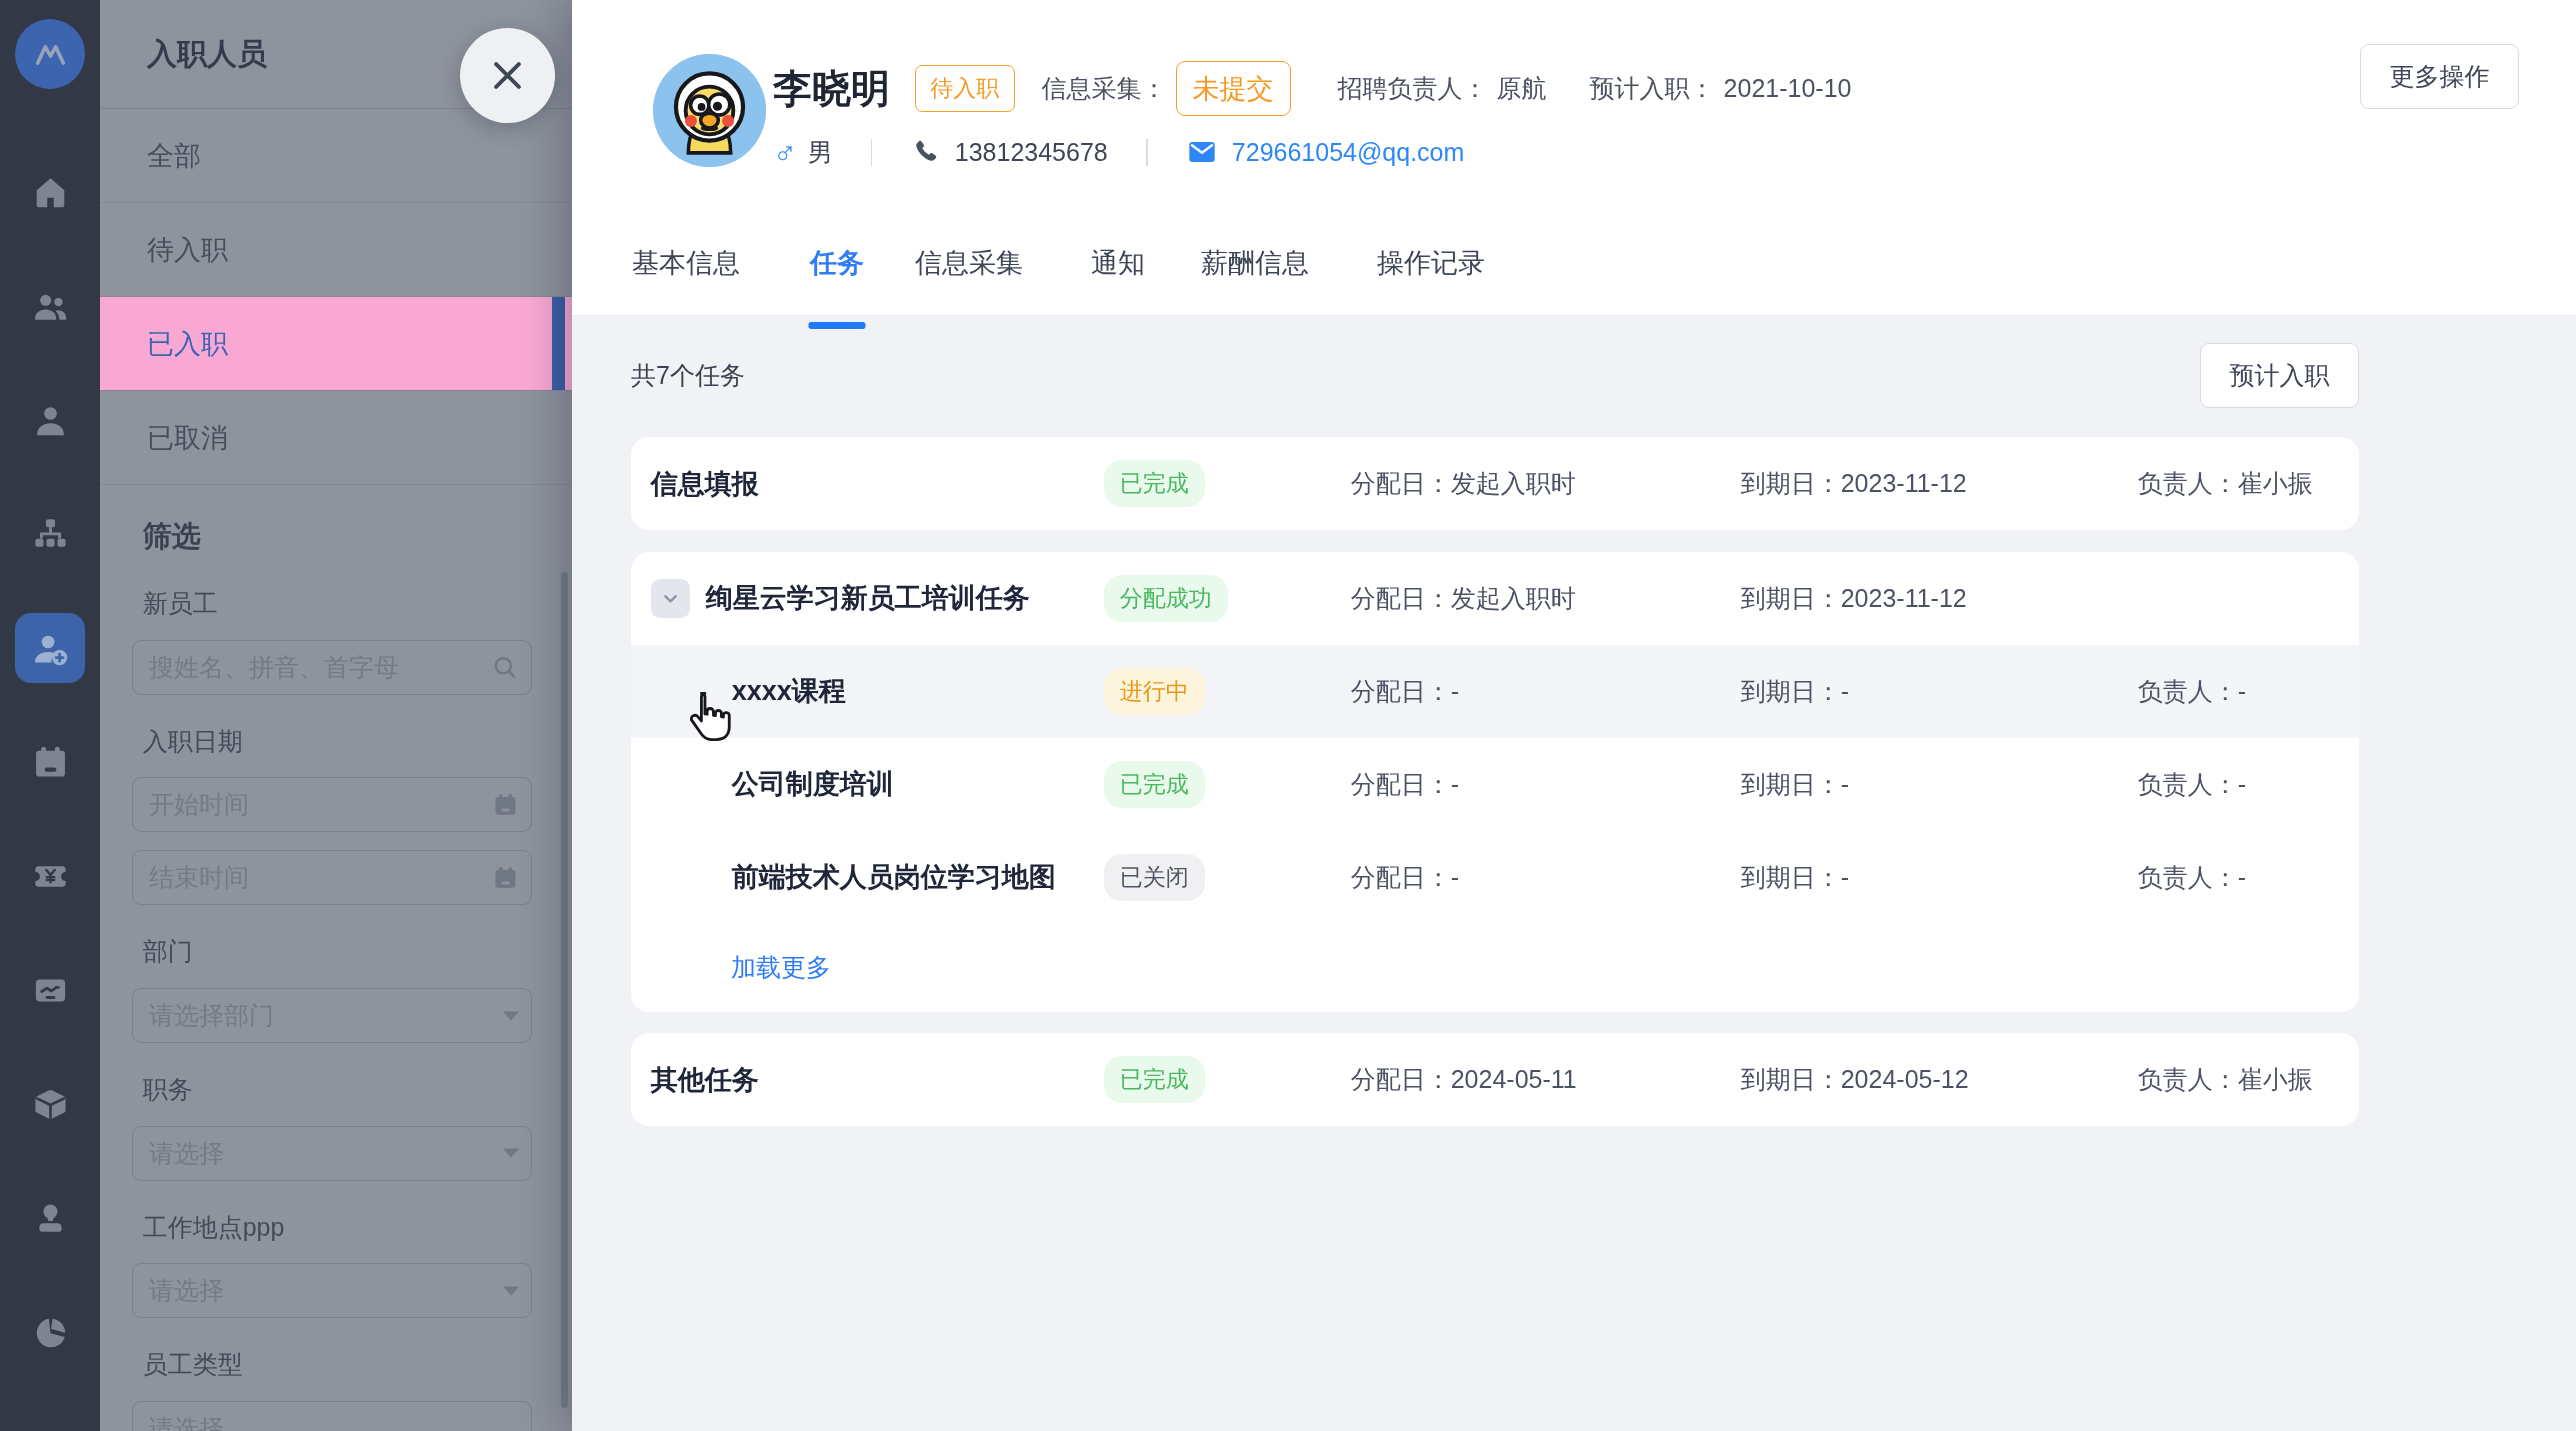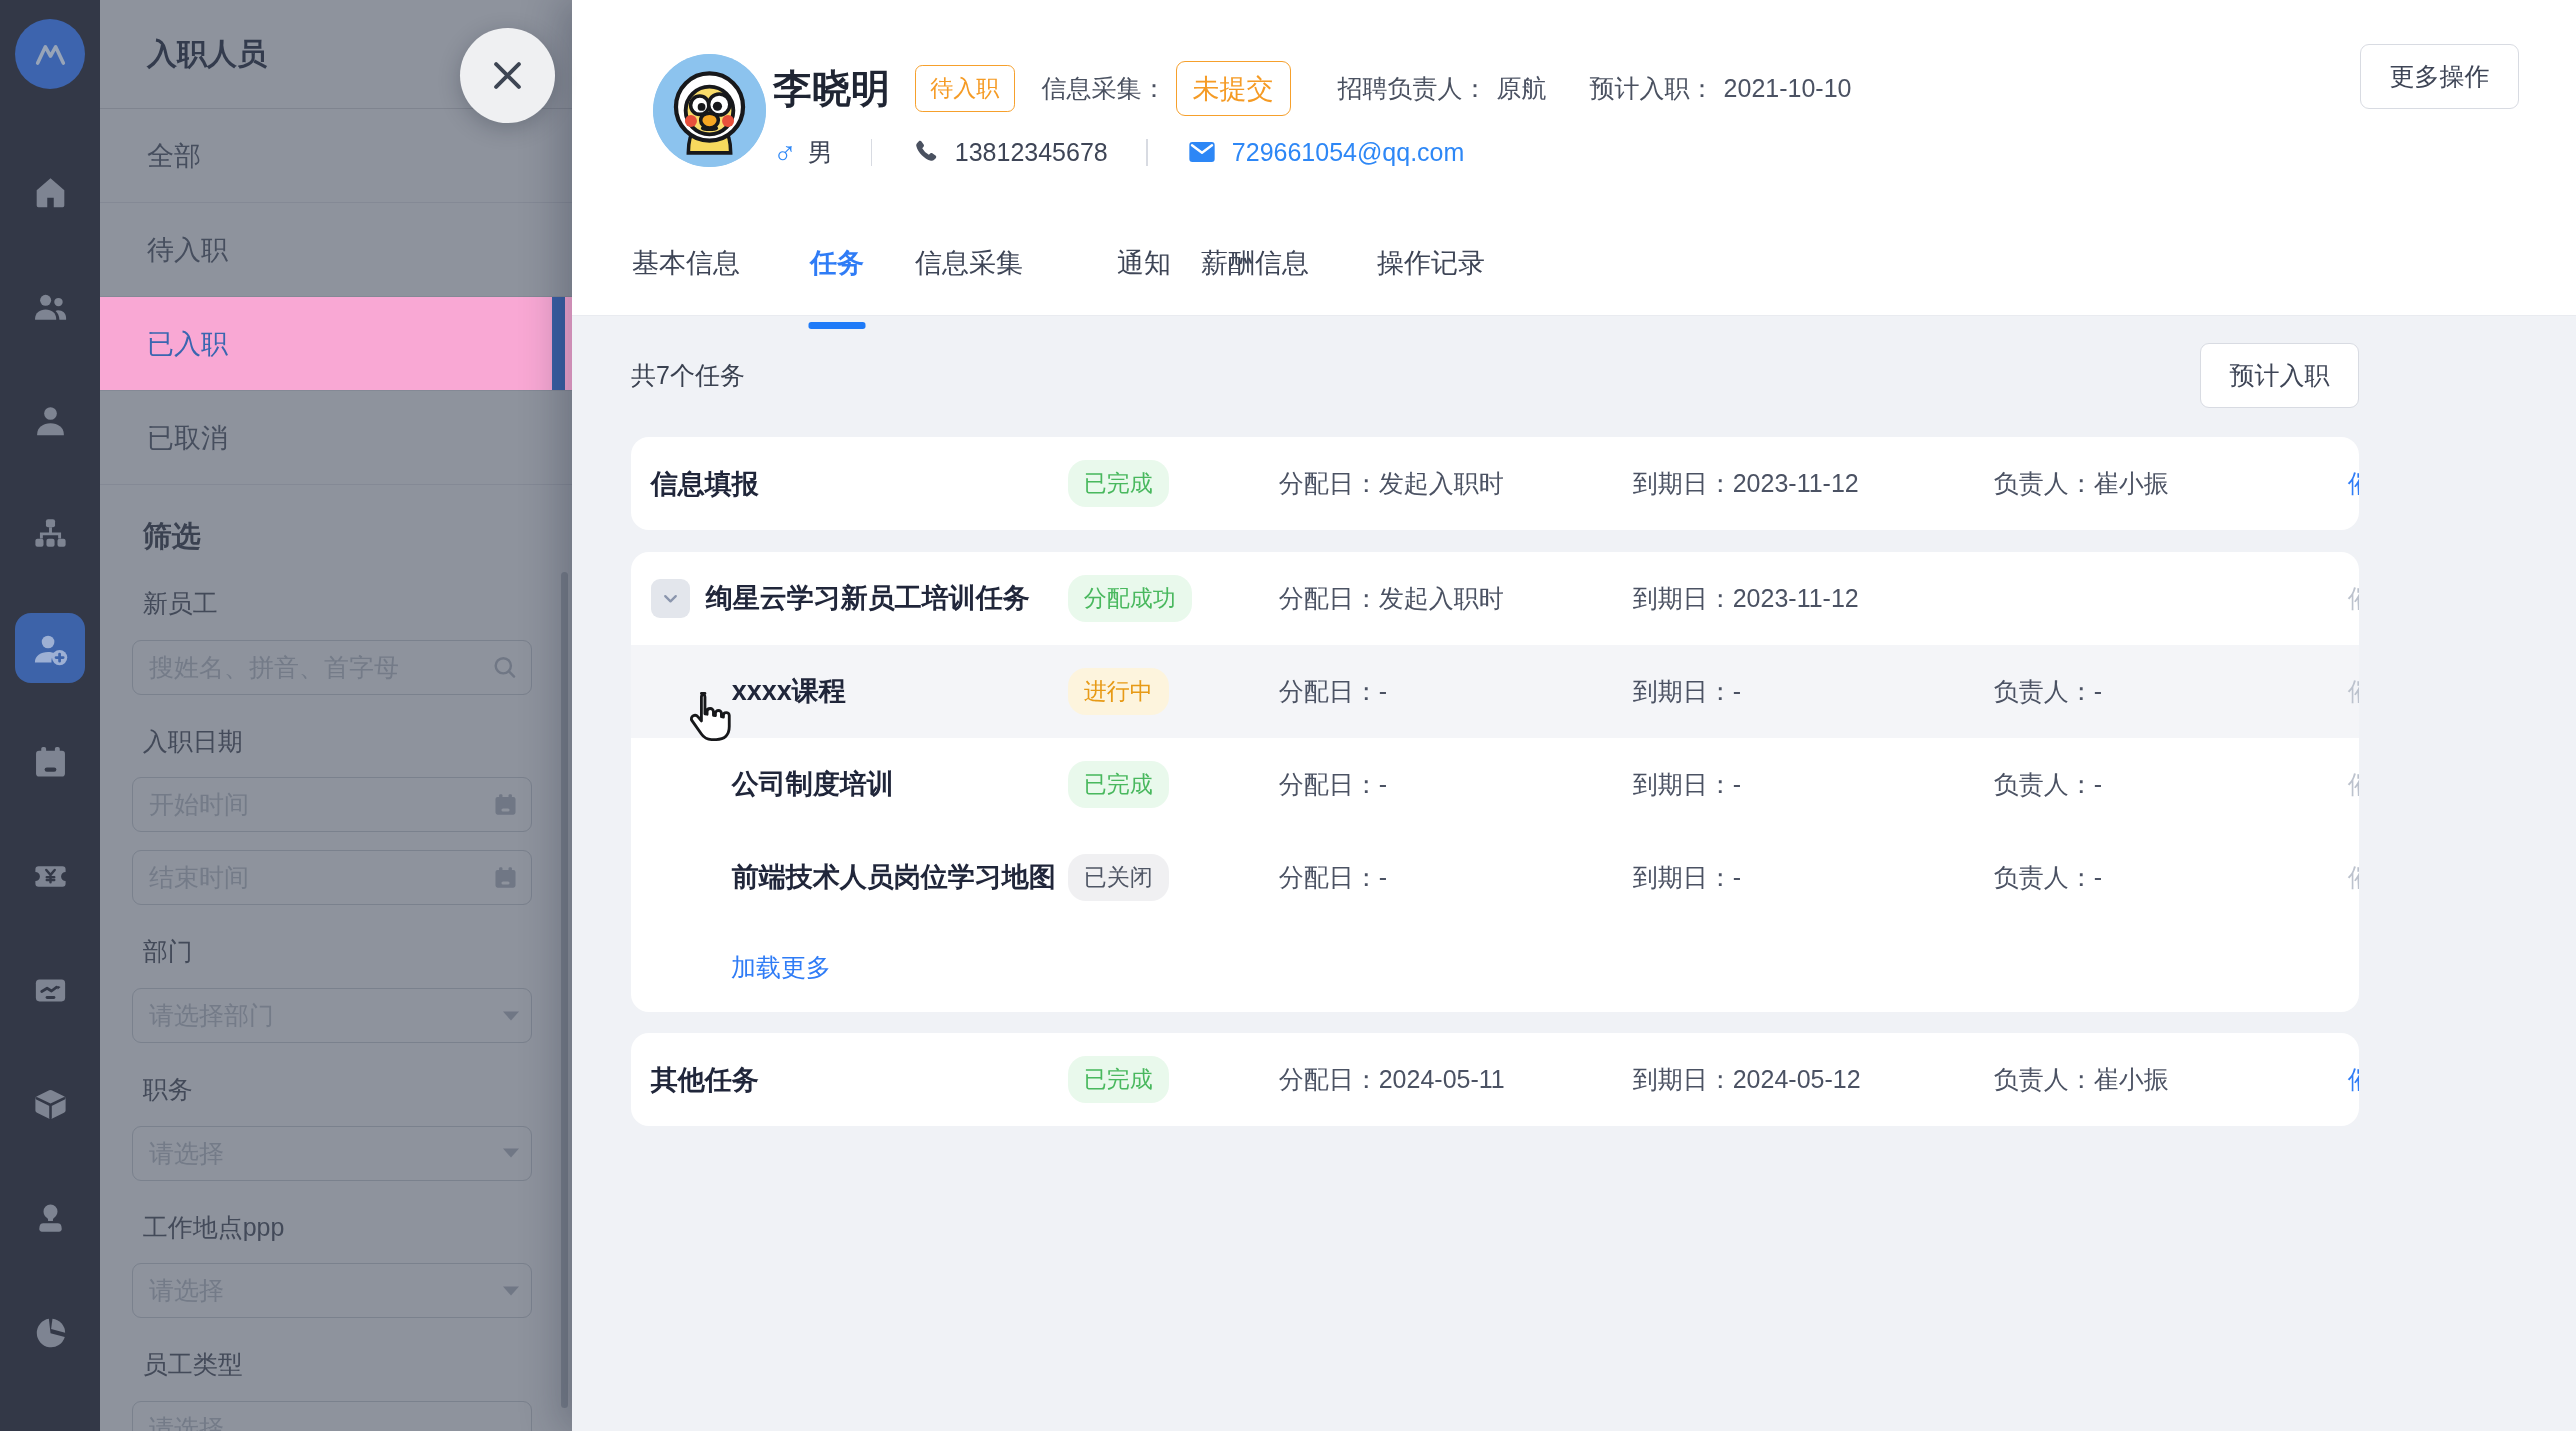--- a/index.html
+++ b/index.html
@@ -62,21 +62,21 @@
   .tab .underline{position:absolute;left:50%;transform:translateX(-50%);bottom:1.8px;width:57px;height:7.2px;border-radius:2.7px;background:#1f7bf8;display:none;}
   .tab.active .underline{display:block;}
   
   .content{position:absolute;left:0;top:315px;width:1844px;bottom:0;padding:28px 57px 0 59px;box-sizing:border-box;}
   .summary-row{height:64px;display:flex;align-items:center;justify-content:space-between;margin-bottom:30px;}
   .summary{font-size:25px;color:#3a4150;}
   .add-btn{width:157px;height:63px;border:1.8px solid #d8dbe2;border-radius:9px;background:#fff;
     font-size:25px;color:#3e4556;display:flex;align-items:center;justify-content:center;cursor:pointer;}
   .card{background:#fff;border-radius:18px;margin-bottom:21.5px;overflow:hidden;}
   .trow{display:grid;grid-template-columns:417px 211px 354px 361px 354px 72px 1fr;
-    align-items:center;height:93px;padding:0 21.5px 0 19.7px;}
+    align-items:center;height:93px;padding:0 21.5px 0 19.7px;gap:36px;}
   .trow.hovered{background:#f4f5f8;}
   .t-title{font-size:27px;font-weight:bold;color:#20263a;display:flex;align-items:center;}
   .t-title.indent{padding-left:81px;}
   .chev-btn{width:39px;height:39px;border-radius:9px;background:#e3e6ec;color:#8b96ad;
     display:inline-flex;align-items:center;justify-content:center;margin-right:16px;cursor:pointer;flex:none;}
   .tag{display:inline-flex;align-items:center;height:47px;padding:0 16px;border-radius:18px;font-size:23px;}
   .tag.success{color:#49b85e;background:#e9f9ec;}
   .tag.warning{color:#e79a16;background:#fdf4dd;}
   .tag.closed{color:#4f5665;background:#f0f0f2;}
   .meta{font-size:25px;color:#4b5263;white-space:nowrap;}
@@ -347,21 +347,21 @@
         <div class="tab" style="left: 60px;">
           <span>基本信息</span>
         </div>
         <div class="tab active" style="left: 238px;">
           <span>任务</span>
           <span class="underline"></span>
         </div>
         <div class="tab" style="left: 343px;">
           <span>信息采集</span>
         </div>
-        <div class="tab" style="left: 545px;">
+        <div class="tab" style="left: 519px;">
           <span>通知</span>
         </div>
         <div class="tab" style="left: 629px;">
           <span>薪酬信息</span>
         </div>
         <div class="tab" style="left: 805px;">
           <span>操作记录</span>
         </div>
       </div>
   </div>

